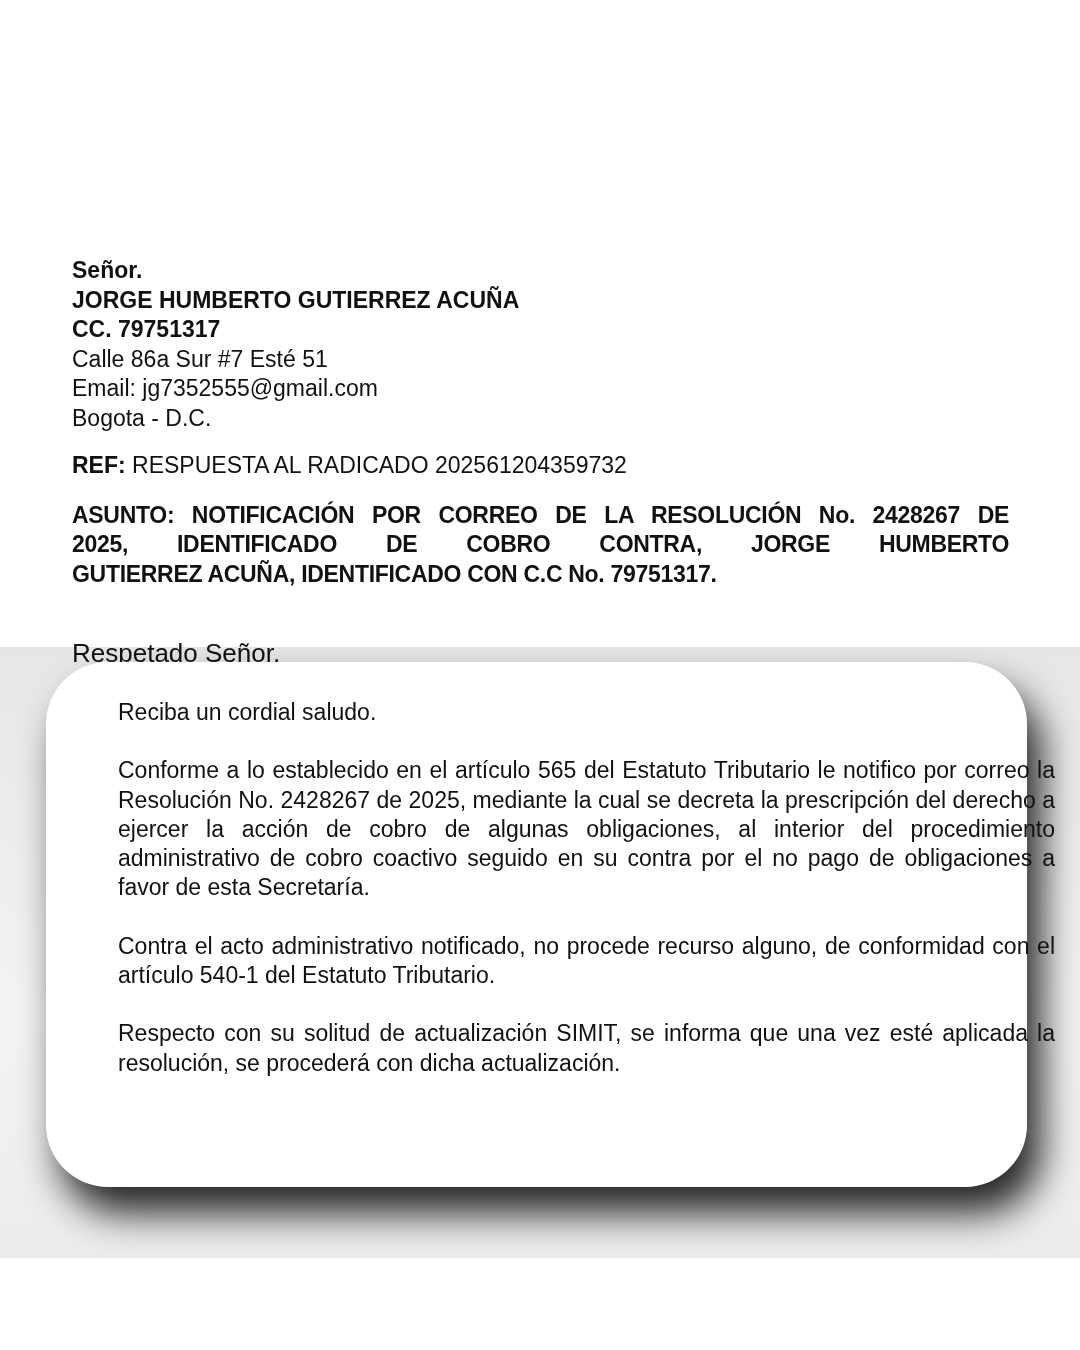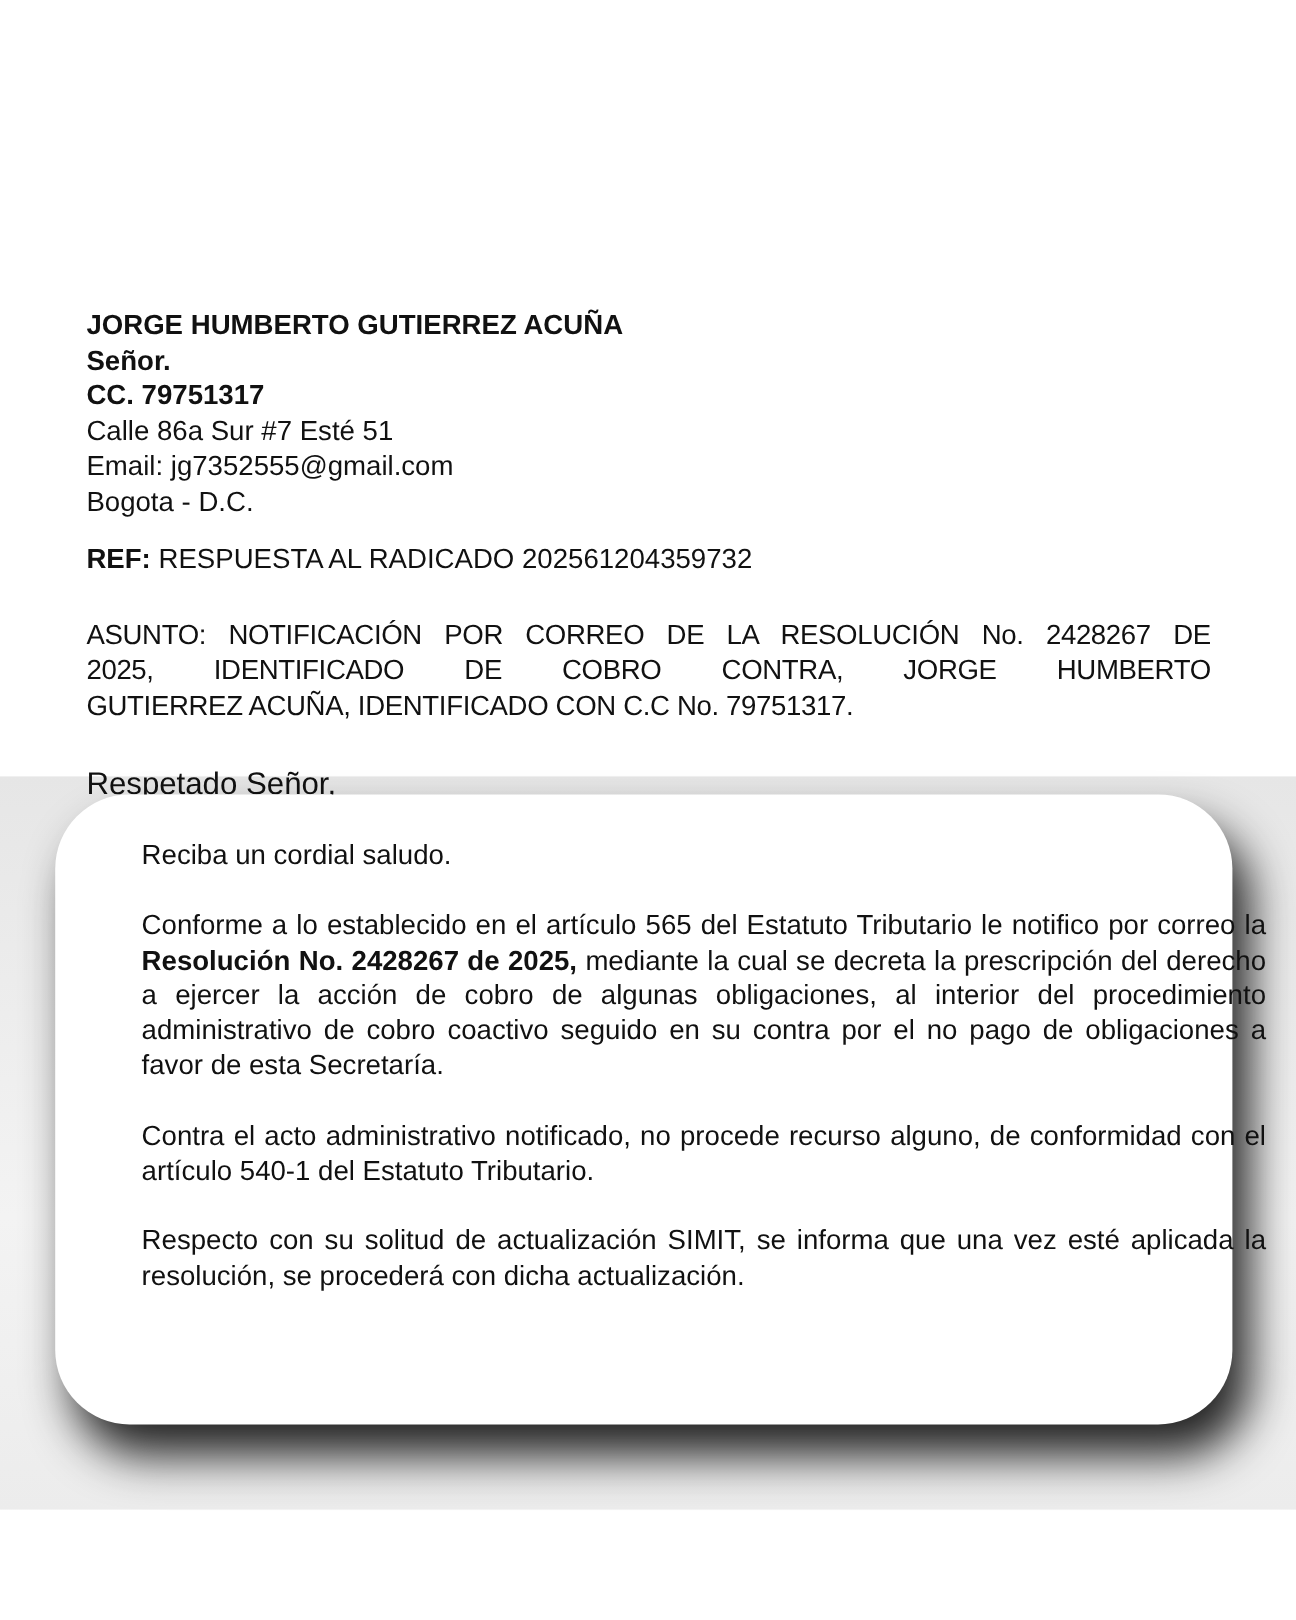--- a/index.html
+++ b/index.html
@@ -2,38 +2,38 @@
 <html><head>
 <meta charset="utf-8">
 <style>
   html, body { margin:0; padding:0; }
   body { width:1080px; height:1350px; background:#ffffff; position:relative; overflow:hidden;
          font-family:"Liberation Sans", sans-serif; color:#111; }
   .top-doc { position:absolute; left:72px; top:256px; width:937px; font-size:23px; line-height:29.5px; }
   .top-doc .b { font-weight:bold; }
   .line { white-space:nowrap; }
   .ref { margin-top:18px; }
-  .asunto { margin-top:34px; font-weight:normal; text-align:justify; text-align-last:left; letter-spacing:-0.3px; }
+  .asunto { margin-top:20px; font-weight:bold; text-align:justify; text-align-last:left; letter-spacing:-0.3px; }
   .asunto .l { display:block; text-align:justify; text-align-last:justify; }
   .asunto .l.last { text-align-last:left; }
   .greet { position:absolute; left:72px; top:638px; font-size:26px; line-height:30px; z-index:1; }
   .backdrop { position:absolute; left:0; top:647px; width:1080px; height:611px;
               background:linear-gradient(to bottom, #e6e6e6 0%, #f3f3f3 60%, #ececec 100%); }
   .card { position:absolute; left:46px; top:662px; width:981px; height:525px; background:#fff;
           border-radius:62px; box-shadow: 14px 26px 38px rgba(0,0,0,0.85); z-index:2; }
   .card-body { position:absolute; left:26px; top:36px; width:937px; font-size:23px; line-height:29.3px;margin-left:46px; }
   .card-body p { margin:0 0 29px 0; text-align:justify; }
-  .card-body p .b { font-weight:bold; }
+  .card-body p .b { font-weight:normal; }
 </style>
 </head>
 <body>
 
 <div class="top-doc">
+  <div class="line b">Señor.</div>
   <div class="line b">JORGE HUMBERTO GUTIERREZ ACUÑA</div>
-  <div class="line b">Señor.</div>
   <div class="line b">CC. 79751317</div>
   <div class="line">Calle 86a Sur #7 Esté 51</div>
   <div class="line">Email: jg7352555@gmail.com</div>
   <div class="line">Bogota - D.C.</div>
 
   <div class="line ref"><span class="b">REF:</span><span> RESPUESTA AL RADICADO 202561204359732</span></div>
 
   <div class="asunto">
     <span class="l">ASUNTO: NOTIFICACIÓN POR CORREO DE LA RESOLUCIÓN No. 2428267 DE</span>
     <span class="l">2025, IDENTIFICADO DE COBRO CONTRA, JORGE HUMBERTO</span>

